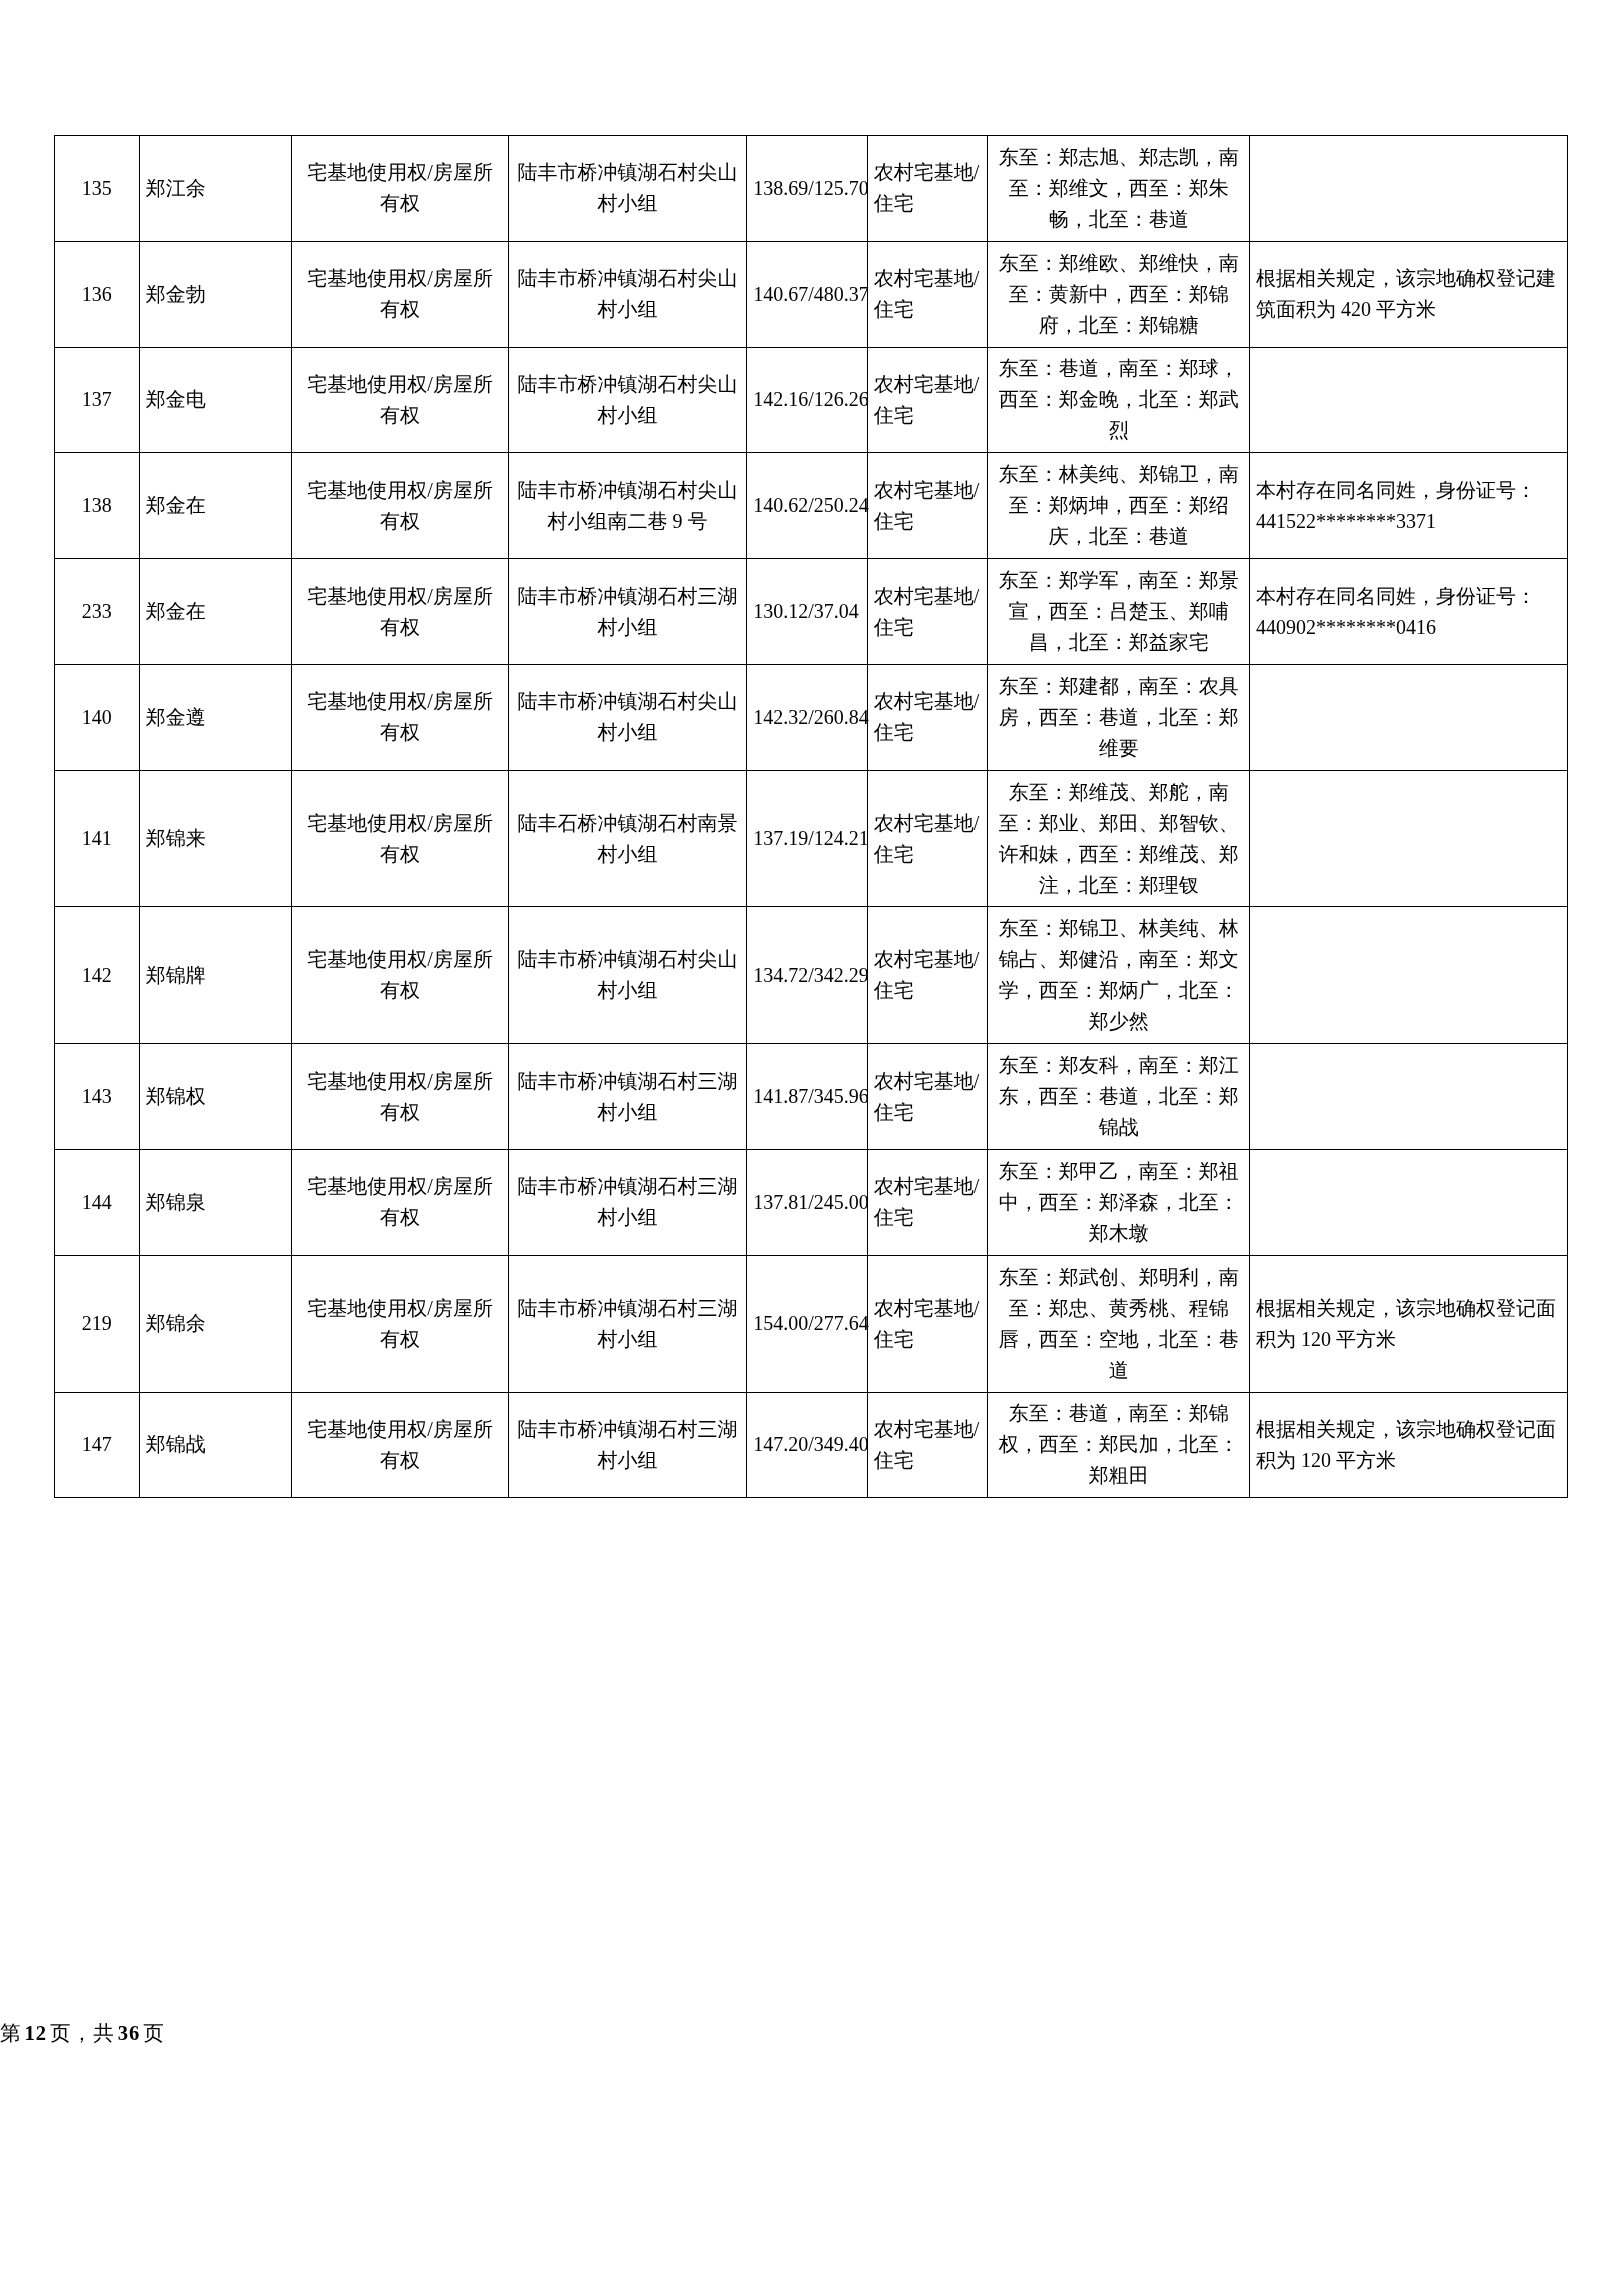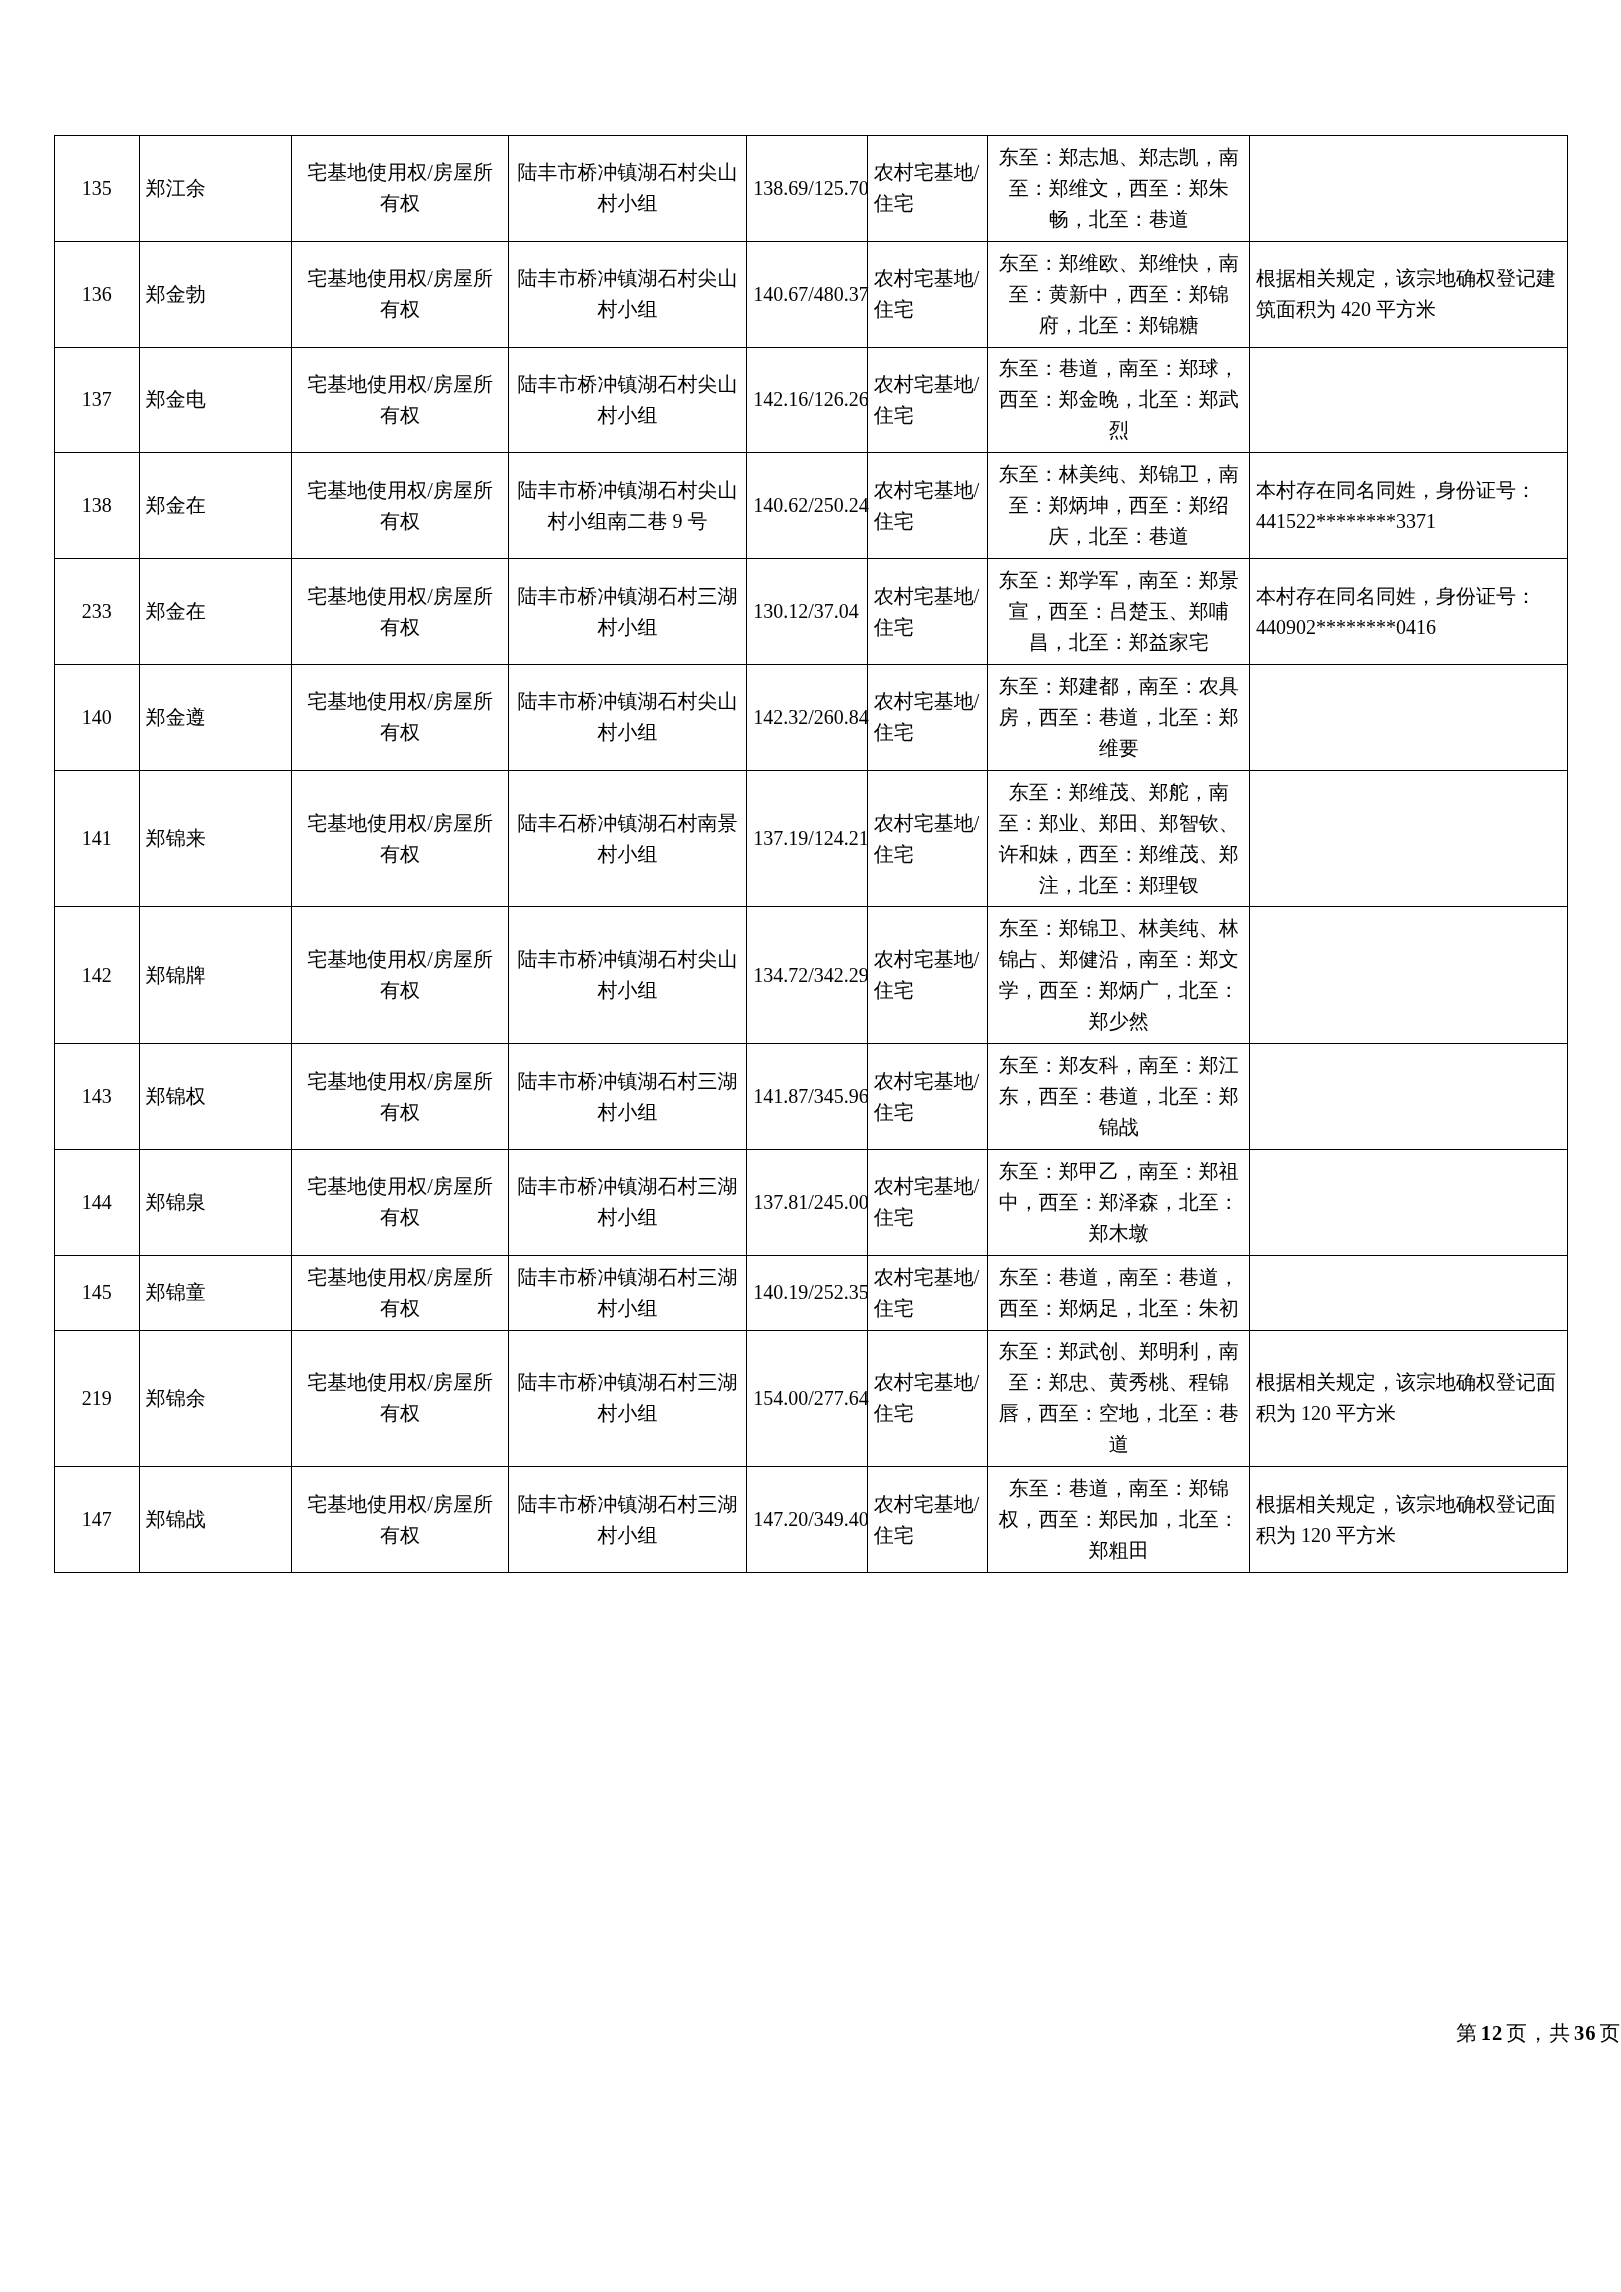--- a/index.html
+++ b/index.html
@@ -74,21 +74,21 @@
     text-align: center;
   }
   td.note {
     text-align: left;
   }
   .footer {
     position: absolute;
     left: 0;
     top: 2019px;
     width: 1621px;
-    text-align: right;
+    text-align: left;
     font-size: 20.6px;
     letter-spacing: 1px;
   }
   .footer .num {
     font-weight: bold;
     padding: 0 2.9px;
   }
 </style>
 </head>
 <body>
@@ -212,30 +212,20 @@
           <td class="idx">144</td>
           <td class="name">郑锦泉</td>
           <td class="right-type">宅基地使用权/房屋所有权</td>
           <td class="loc">陆丰市桥冲镇湖石村三湖村小组</td>
           <td class="area">137.81/245.00</td>
           <td class="use">农村宅基地/住宅</td>
           <td class="bound">东至：郑甲乙，南至：郑祖中，西至：郑泽森，北至：郑木墩</td>
           <td class="note"></td>
         </tr>
 
-        <tr>
-          <td class="idx">145</td>
-          <td class="name">郑锦童</td>
-          <td class="right-type">宅基地使用权/房屋所有权</td>
-          <td class="loc">陆丰市桥冲镇湖石村三湖村小组</td>
-          <td class="area">140.19/252.35</td>
-          <td class="use">农村宅基地/住宅</td>
-          <td class="bound">东至：巷道，南至：巷道，西至：郑炳足，北至：朱初</td>
-          <td class="note"></td>
-        </tr>
 
         <tr>
           <td class="idx">219</td>
           <td class="name">郑锦余</td>
           <td class="right-type">宅基地使用权/房屋所有权</td>
           <td class="loc">陆丰市桥冲镇湖石村三湖村小组</td>
           <td class="area">154.00/277.64</td>
           <td class="use">农村宅基地/住宅</td>
           <td class="bound">东至：郑武创、郑明利，南至：郑忠、黄秀桃、程锦唇，西至：空地，北至：巷道</td>
           <td class="note">根据相关规定，该宗地确权登记面积为 120 平方米</td>

